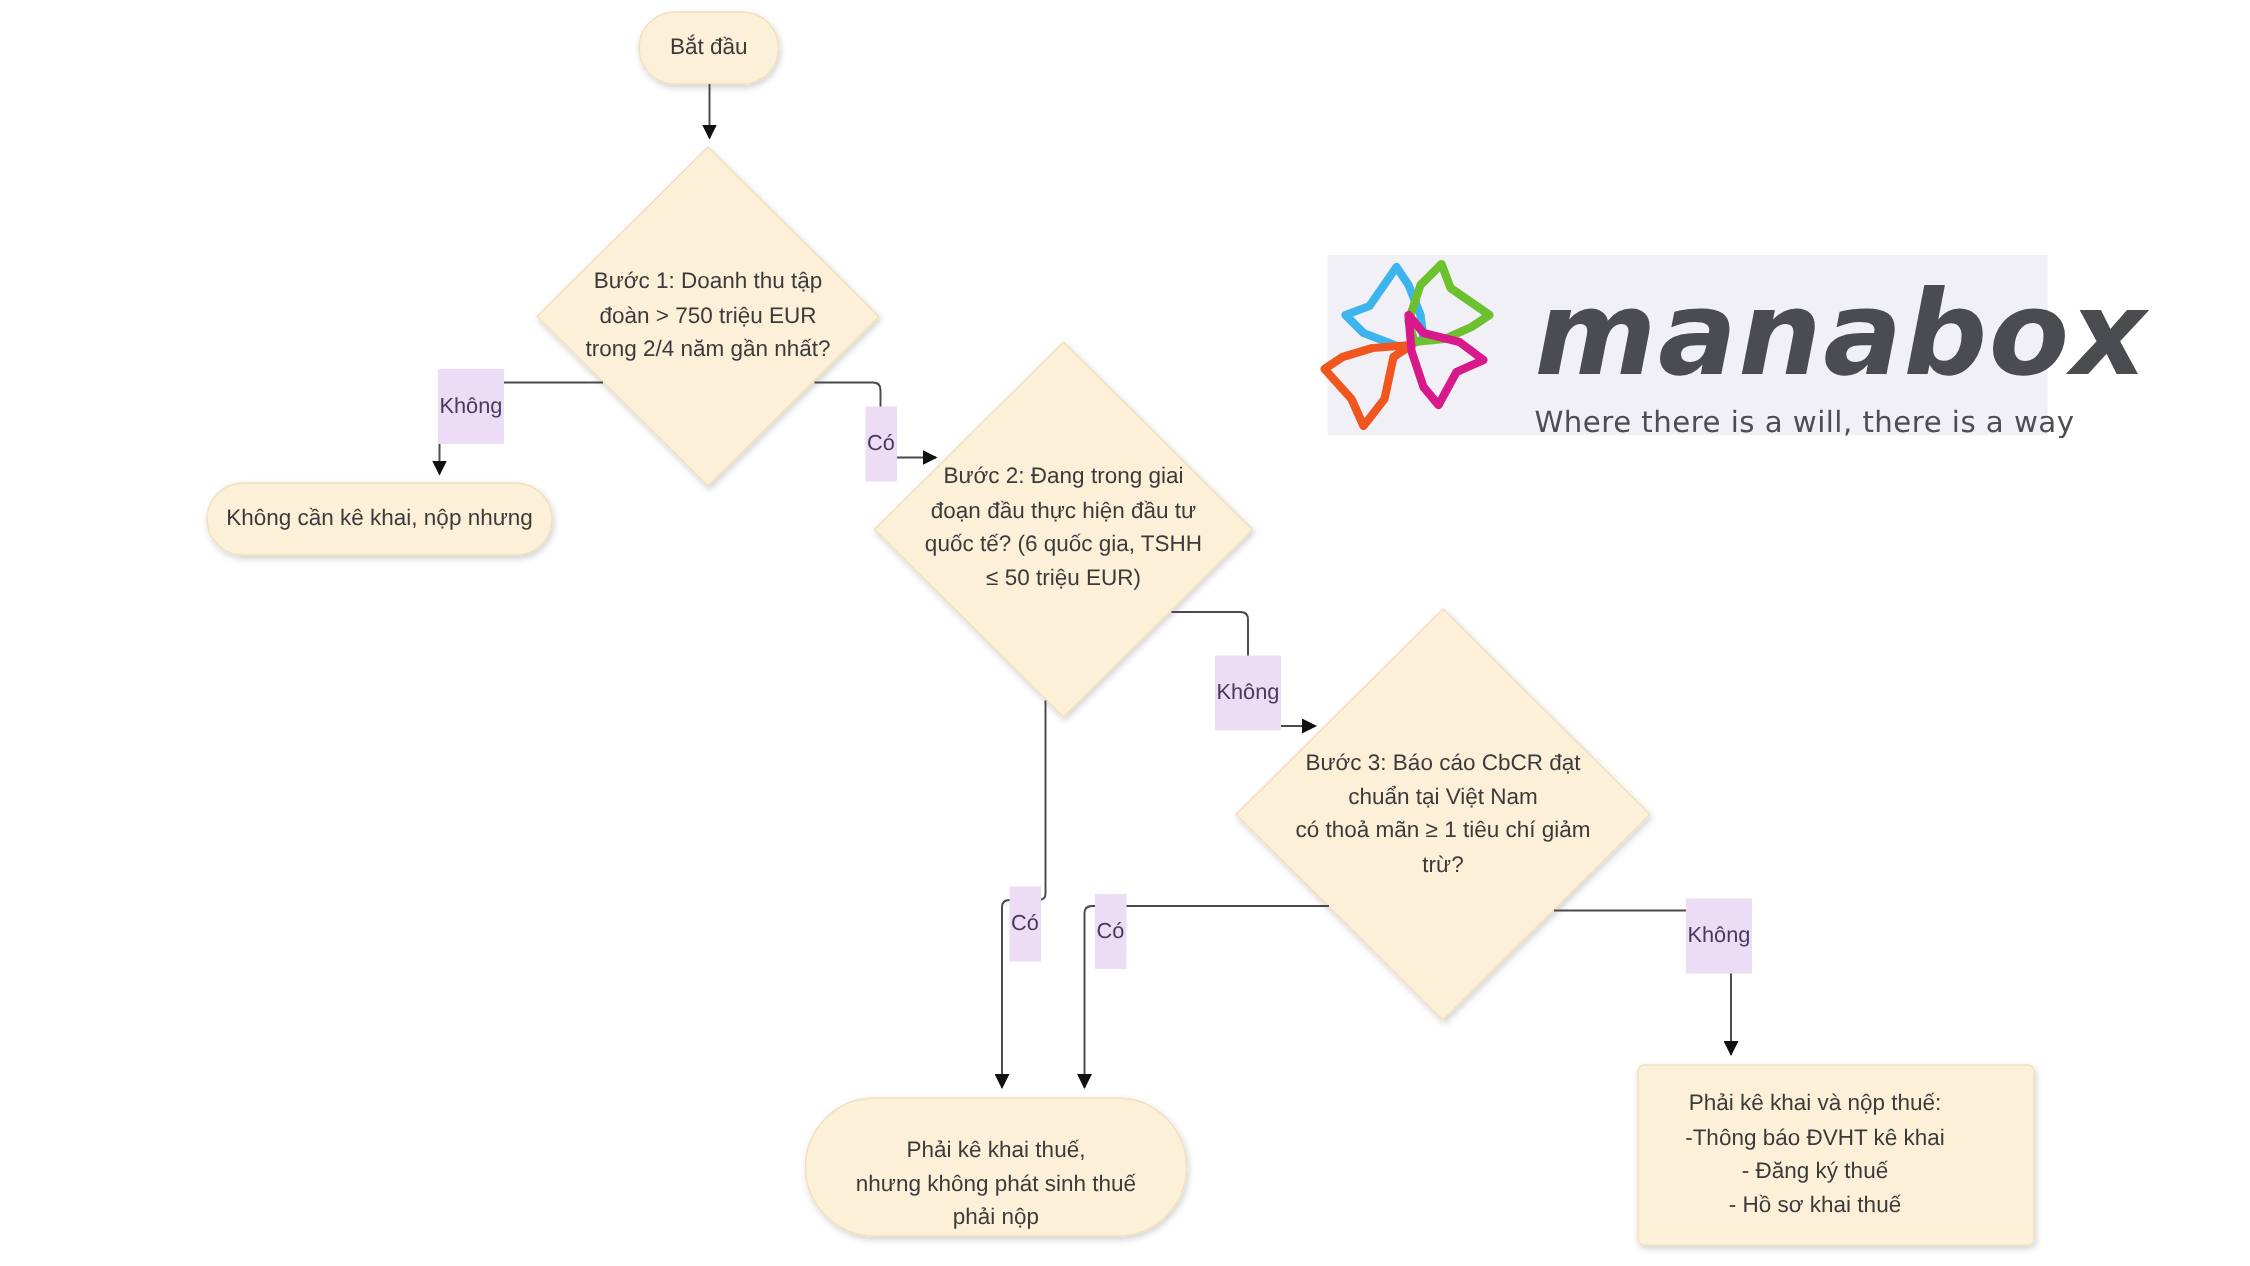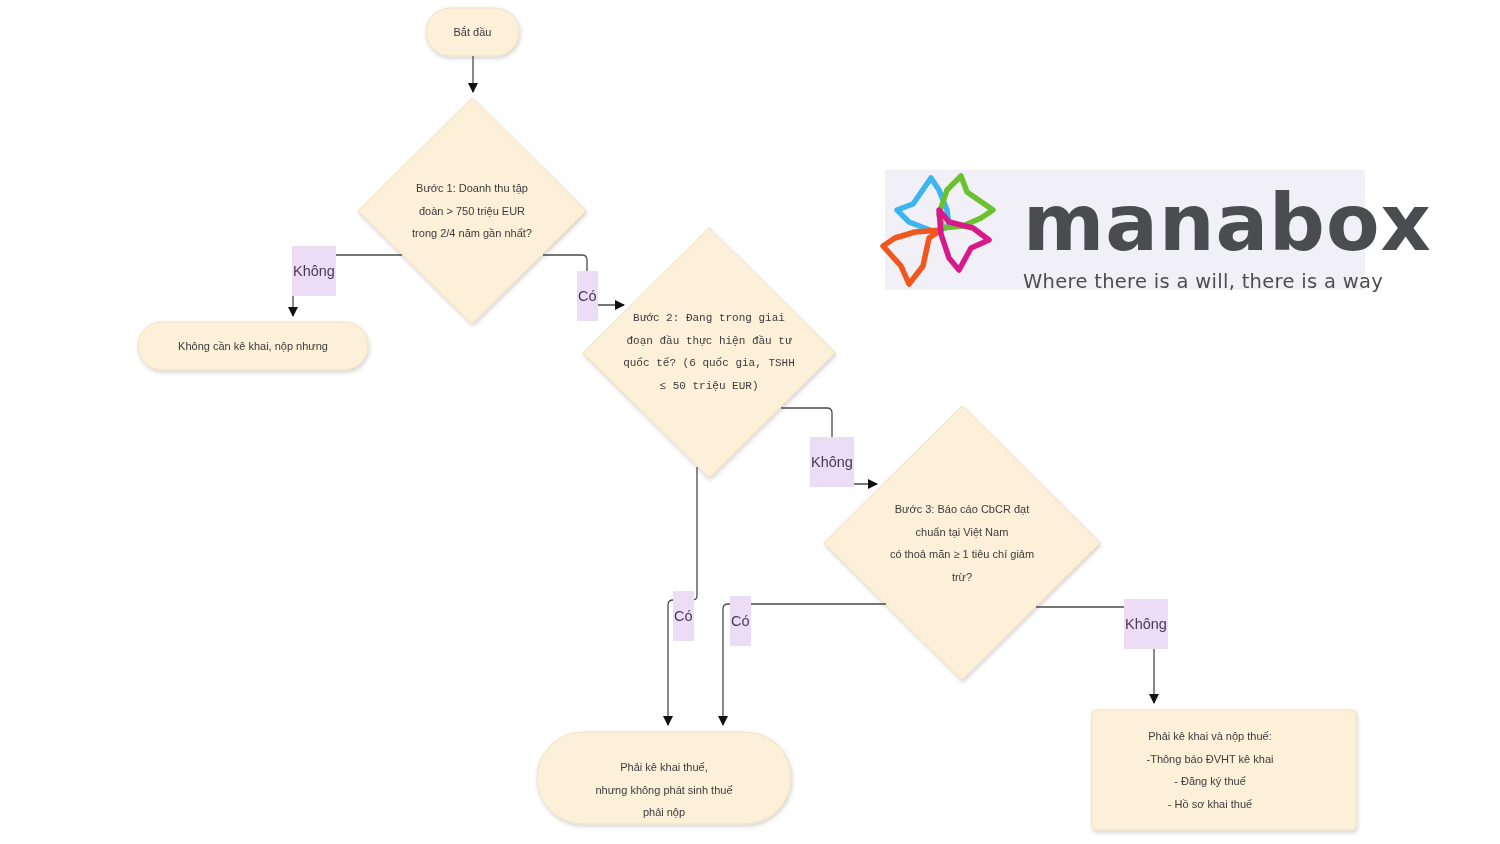--- a/index.html
+++ b/index.html
@@ -1,28 +1,28 @@
 <!DOCTYPE html>
 <html><head>
   <meta charset="utf-8">
   <style>
     html, body { margin: 0; padding: 0; background: #ffffff; }
     body { width: 1500px; height: 844px; position: relative; overflow: hidden;
            font-family: "Liberation Sans", sans-serif; color: #3a3a3a; }
     #canvas { position: absolute; left: 0; top: 0; width: 1500px; height: 844px; }
-    .node-text { position: absolute; text-align: center; font-size: 11px; line-height: 22.5px;
+    .node-text { position: absolute; text-align: center; font-size: 15px; line-height: 22.5px;
                  color: #3b3b3b; white-space: pre-line; display: flex; align-items: center;
                  justify-content: center; }
     .edge-label { position: absolute; font-size: 14.5px; line-height: 18px; color: #4a3a5a;
                   background: #ecdcf6; padding: 16px 1px; }
     .logo { position: absolute; left: 885px; top: 170px; width: 480px; height: 120px;
             background: #f0f0f6; }
     .logo-word { position: absolute; left: 138px; top: -2px; font-size: 78px; font-weight: bold;
                  color: #4a4c50; letter-spacing: 1px; font-family: "DejaVu Sans", sans-serif;
-                 line-height: 110px; }
+                 line-height: 110px; font-style: italic; }
     .logo-tag { position: absolute; left: 138px; top: 100px; font-size: 19.5px; color: #4e4e50;
                 font-family: "DejaVu Sans", sans-serif; letter-spacing: 0.3px; line-height: 24px; white-space: nowrap; }
     .logo-mark { position: absolute; left: -6px; top: -4px; width: 128px; height: 128px; }
   </style>
 </head>
 <body>
 
 <svg id="canvas" viewBox="0 0 1500 844" xmlns="http://www.w3.org/2000/svg">
   <defs>
     <filter id="shadow" x="-20%" y="-20%" width="140%" height="140%">
@@ -50,21 +50,21 @@
     <path d="M886,604 L728,604 Q723,604 723,609 L723,725" marker-end="url(#arrow)"></path>
     <path d="M1036,607 L1154,607 L1154,703" marker-end="url(#arrow)"></path>
   </g>
 </svg>
 
 <div class="node-text" style="left:426px;top:8px;width:93px;height:48px;">Bắt đầu</div>
 <div class="node-text" style="left:372px;top:165px;width:200px;height:92px;">Bước 1: Doanh thu tập
 đoàn &gt; 750 triệu EUR
 trong 2/4 năm gần nhất?</div>
 <div class="node-text" style="left:138px;top:322px;width:230px;height:48px;">Không cần kê khai, nộp nhưng</div>
-<div class="node-text" style="left:604px;top:306px;width:210px;height:92px;font-family:Liberation Mono, monospace;">Bước 2: Đang trong giai
+<div class="node-text" style="left:604px;top:306px;width:210px;height:92px;">Bước 2: Đang trong giai
 đoạn đầu thực hiện đầu tư
 quốc tế? (6 quốc gia, TSHH
 ≤ 50 triệu EUR)</div>
 <div class="node-text" style="left:842px;top:497px;width:240px;height:92px;">Bước 3: Báo cáo CbCR đạt
 chuẩn tại Việt Nam
 có thoả mãn ≥ 1 tiêu chí giảm
 trừ?</div>
 <div class="node-text" style="left:537px;top:732px;width:254px;height:92px;margin-top:12px;">Phải kê khai thuế,
 nhưng không phát sinh thuế
 phải nộp</div>

